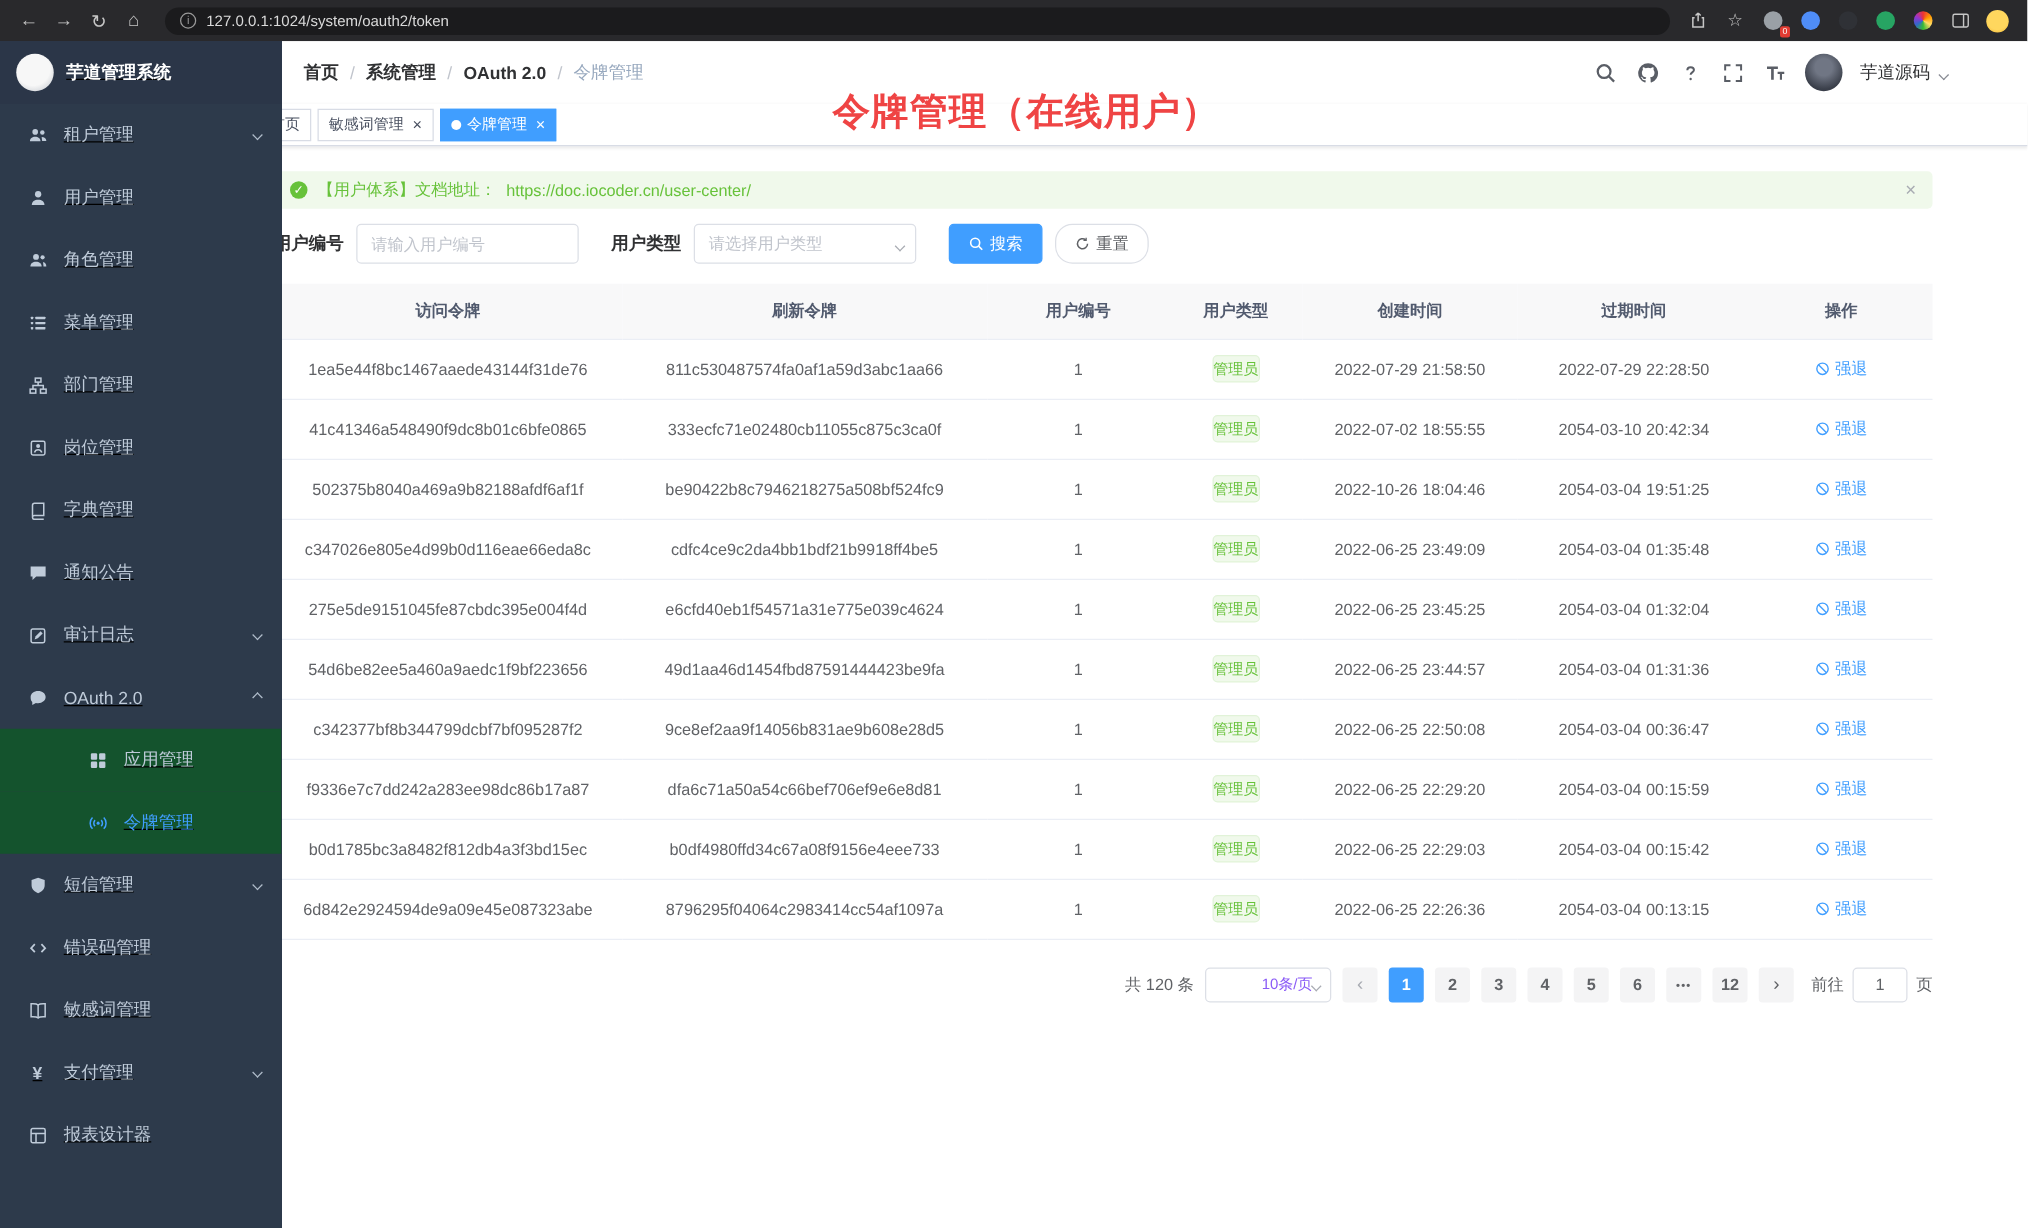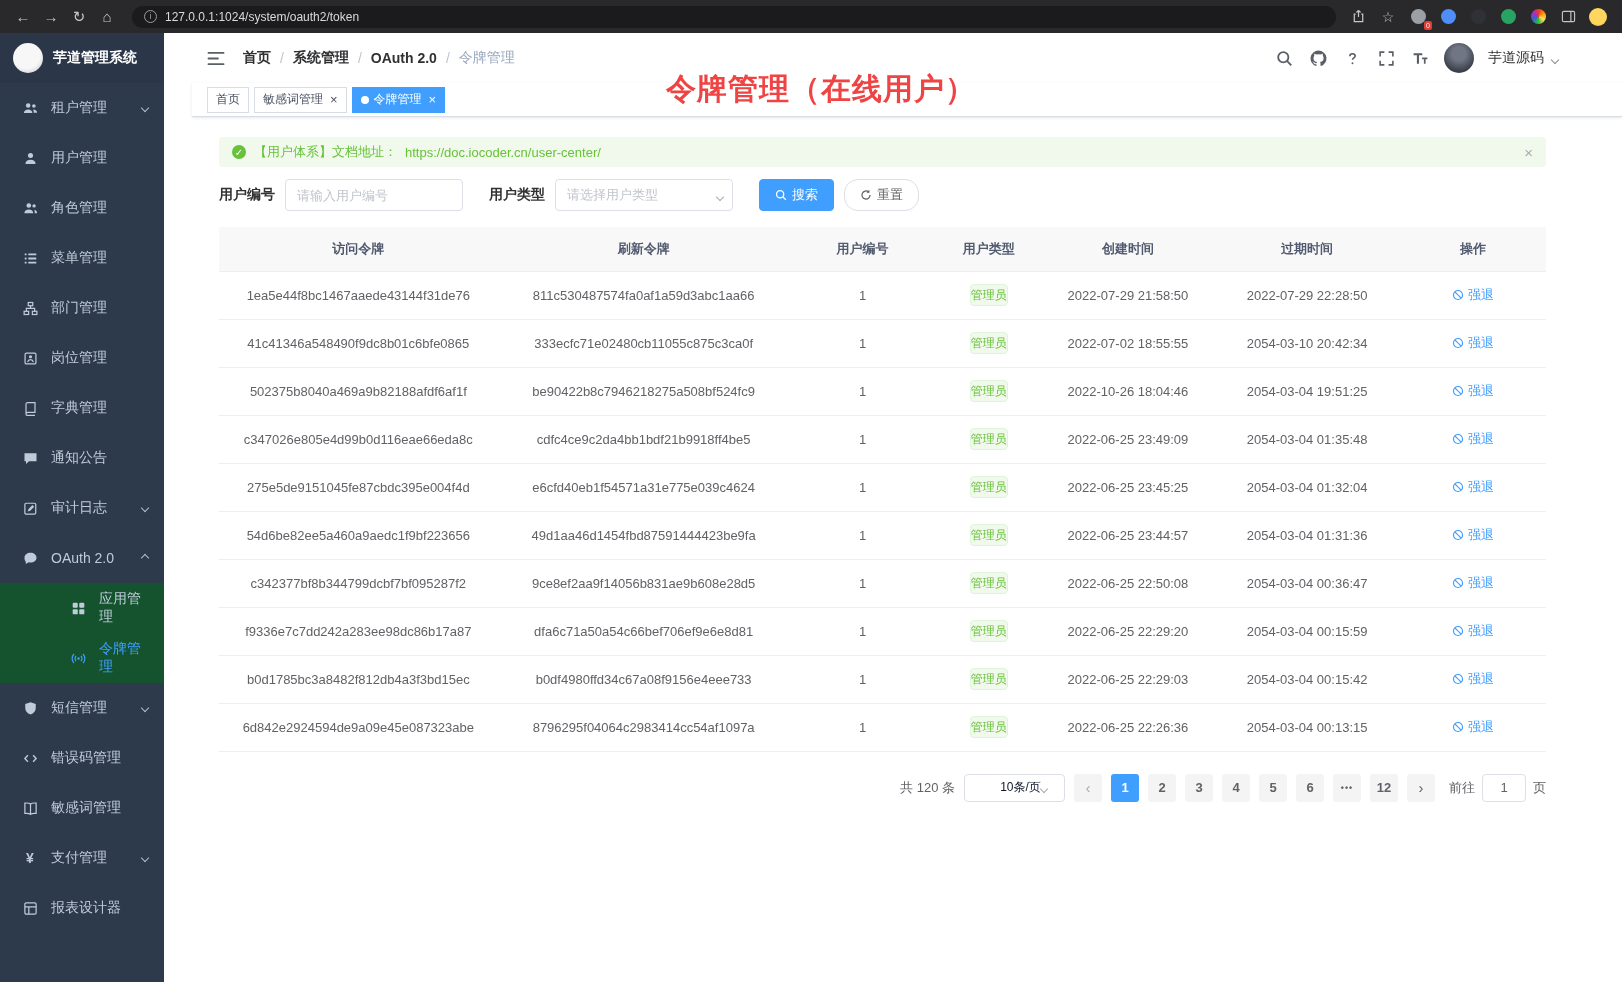--- a/index.html
+++ b/index.html
@@ -12,21 +12,21 @@
 .urlbar{flex:1;height:22px;margin:0 10px;background:#1b1b1d;border-radius:12px;display:flex;align-items:center;gap:8px;padding:0 12px;color:#dadada;font-size:12px;cursor:text;min-width:0;}
 .info-dot{width:13px;height:13px;border:1px solid #9a9a9a;border-radius:50%;color:#9a9a9a;font-size:9px;line-height:11px;text-align:center;flex:none;}
 .bicons{display:flex;align-items:center;gap:10px;padding-right:4px;}
 .bic{width:20px;height:20px;display:flex;align-items:center;justify-content:center;color:#c6c6c6;cursor:pointer;position:relative;font-size:14px;flex:none;}
 .bic svg{width:15px;height:15px;}
 .extdot{width:15px;height:15px;border-radius:50%;display:inline-block;}
 .badge-red{position:absolute;right:-4px;bottom:-3px;background:#e23c33;color:#fff;font-size:7px;padding:1px 2px;border-radius:2px;line-height:7px;}
 .smiley{width:18px;height:18px;border-radius:50%;background:radial-gradient(circle at 50% 42%,#ffd75e 58%,#f3b431);}
 
 
-.sidebar{position:fixed;left:0;top:33px;bottom:0;width:164px;background:#2d3a4b;z-index:10;}
+.sidebar{position:fixed;left:0;top:33px;bottom:0;width:225px;background:#2d3a4b;z-index:10;text-decoration:underline;}
 .logo{height:50px;display:flex;align-items:center;gap:10px;padding:0 13px;background:#2b3648;}
 .logo-img{width:30px;height:30px;border-radius:50%;background:radial-gradient(circle at 45% 40%,#f7f7f7 55%,#b9bec6);flex:none;}
 .logo-title{color:#fff;font-size:14px;font-weight:700;white-space:nowrap;}
 .menu-item{height:50px;display:flex;align-items:center;padding:0 16px 0 22px;color:#bfcbd9;font-size:14px;cursor:pointer;}
 .menu-item .mi{width:16px;height:16px;margin-right:13px;flex:none;display:flex;align-items:center;justify-content:center;}
 .mi svg{width:15px;height:15px;}
 .mi.yen{font-weight:700;font-size:14px;}
 .submenu .menu-item{background:#14532d;padding-left:70px;}
 .menu-item.active{color:#409eff;}
 .marrow{margin-left:auto;display:flex;align-items:center;opacity:.9;}
@@ -74,21 +74,21 @@
 
 .table{width:100%;border-collapse:collapse;margin-top:16px;table-layout:fixed;}
 .table th{height:44px;background:#f8f8f9;color:#515a6e;font-size:13px;font-weight:700;border-bottom:1px solid #ebeef5;text-align:center;padding:0 6px;}
 .table td{height:48px;color:#606266;font-size:13px;border-bottom:1px solid #ebeef5;text-align:center;padding:0 6px;white-space:nowrap;overflow:hidden;text-overflow:ellipsis;}
 .badge{display:inline-block;background:#f0f9eb;border:1px solid #e1f3d8;color:#67c23a;font-size:12px;padding:2px 0;border-radius:4px;line-height:16px;}
 .action{color:#409eff;cursor:pointer;display:inline-flex;align-items:center;gap:4px;}
 .aicon{display:flex;}
 .aicon svg{width:12px;height:12px;}
 
 .pagination{display:flex;align-items:center;justify-content:flex-end;margin-top:22px;font-size:13px;color:#606266;gap:9px;}
-.psize{width:101px;height:28px;border:1px solid #dcdfe6;border-radius:4px;display:flex;align-items:center;justify-content:center;padding:0 8px 0 26px;font-size:12px;color:#0f172a;cursor:pointer;}
+.psize{width:101px;height:28px;border:1px solid #dcdfe6;border-radius:4px;display:flex;align-items:center;justify-content:flex-end;padding:0 8px 0 26px;font-size:12px;color:#8b5cf6;cursor:pointer;}
 .caret-gray{color:#a8abb2;}
 .pbtn{min-width:28px;height:28px;background:#f4f4f5;border-radius:3px;display:inline-flex;align-items:center;justify-content:center;font-size:13px;font-weight:700;color:#606266;cursor:pointer;padding:0 3px;}
 .pbtn.active{background:#409eff;color:#fff;}
 .pbtn.more{font-size:9px;letter-spacing:1px;}
 .pbtn.arrow{font-weight:400;font-size:15px;}
 .pbtn.prev{color:#a8abb2;}
 .pbtn.next{color:#606266;}
 .pgoto{display:flex;align-items:center;gap:7px;margin-left:5px;}
 .ginput{width:44px;height:28px;border:1px solid #dcdfe6;border-radius:4px;text-align:center;font-size:13px;color:#606266;outline:none;font-family:inherit;}
 

